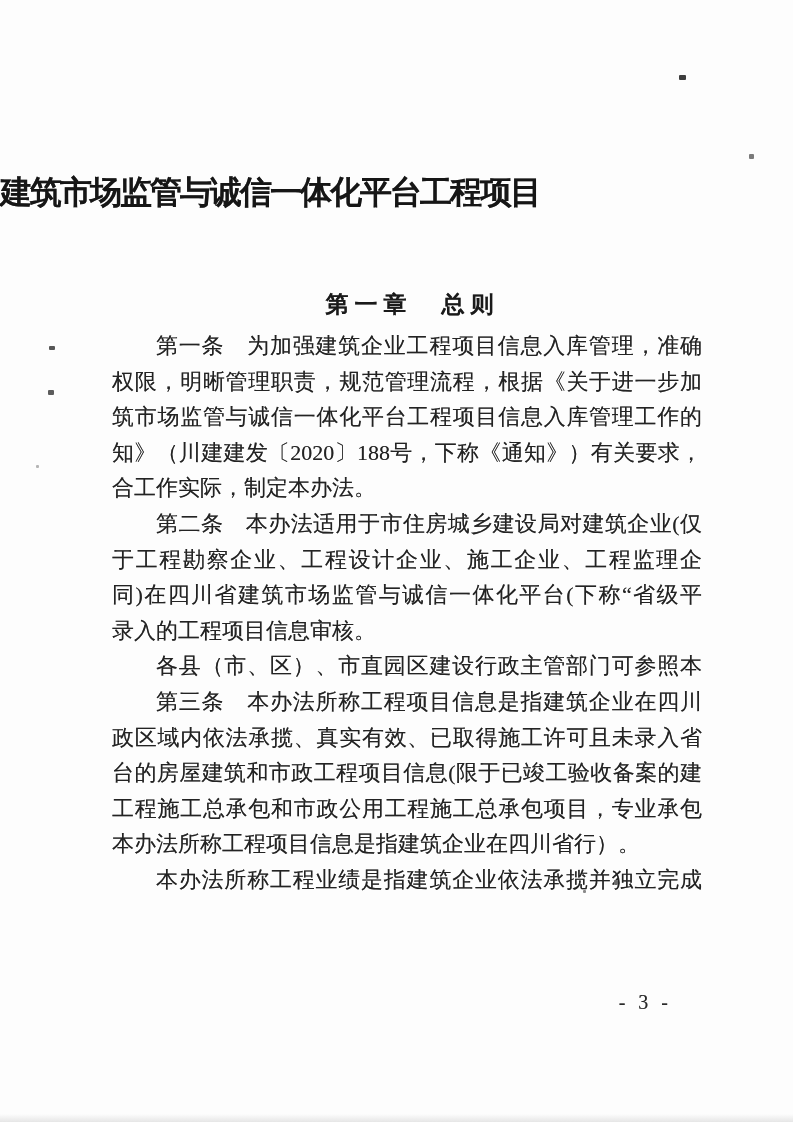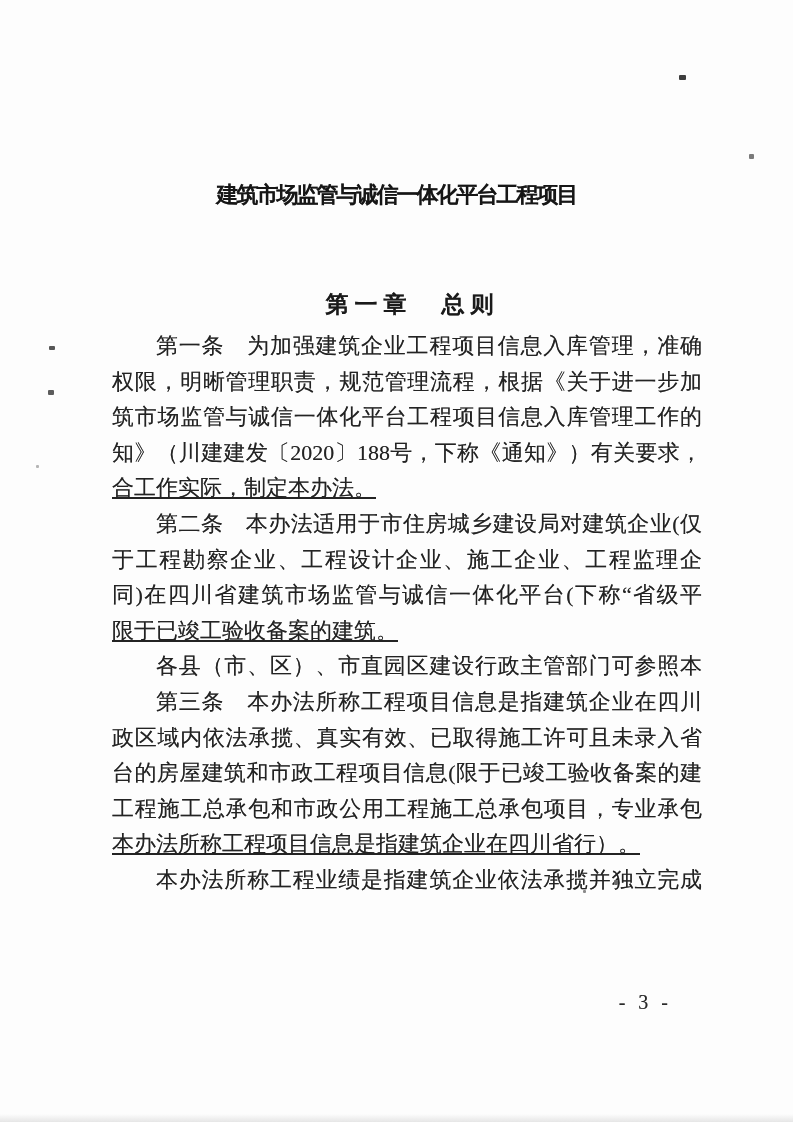--- a/index.html
+++ b/index.html
@@ -21,24 +21,24 @@
     position: absolute;
     left: 0; right: 0; bottom: 0;
     height: 8px;
     background: linear-gradient(to bottom, rgba(230,230,230,0), #efefef 60%, #e6e6e6);
   }
 
   .doc-title {
     position: absolute;
     top: 172px;
     left: 0; right: 0;
-    text-align: center;
-    font-family: Liberation Sans, sans-serif;
+    text-align: left;
+    font-family: Liberation Mono, monospace;
     font-weight: 700;
-    font-size: 22px;
+    font-size: 32px;
     line-height: 45px;
     letter-spacing: -2px;
     color: #161616;
     text-shadow: 0 0 0.6px rgba(0,0,0,0.55);
   }
 
   .chapter-heading {
     position: absolute;
     top: 289px;
     left: 0; right: 0;
@@ -63,21 +63,21 @@
   }
 
   .line {
     height: 35.6px;
     line-height: 35.6px;
     text-align: justify;
     text-align-last: justify;
     overflow: hidden;
   }
   .line.first { text-indent: 44px; }
-  .line.last  { text-align-last: left; text-decoration: underline; }
+  .line.last  { text-align-last: left; }
 
   .page-number {
     position: absolute;
     top: 991px;
     left: 0;
     width: 672px;          
     text-align: right;
     font-size: 20px;
     letter-spacing: 4px;
     color: #2a2a2a;
@@ -107,21 +107,21 @@
 
   <div class="doc-body">
       <div class="line first">第一条　为加强建筑企业工程项目信息入库管理，准确划定</div>
       <div class="line">权限，明晰管理职责，规范管理流程，根据《关于进一步加强建</div>
       <div class="line">筑市场监管与诚信一体化平台工程项目信息入库管理工作的通</div>
       <div class="line">知》（川建建发〔2020〕188号，下称《通知》）有关要求，结</div>
       <div class="line last">合工作实际，制定本办法。</div>
       <div class="line first">第二条　本办法适用于市住房城乡建设局对建筑企业(仅限</div>
       <div class="line">于工程勘察企业、工程设计企业、施工企业、工程监理企业，下</div>
       <div class="line">同)在四川省建筑市场监管与诚信一体化平台(下称“省级平台”)</div>
-      <div class="line last">限于已竣工验收备案的建筑。</div>
+      <div class="line last">录入的工程项目信息审核。</div>
       <div class="line first">各县（市、区）、市直园区建设行政主管部门可参照本办</div>
       <div class="line first">第三条　本办法所称工程项目信息是指建筑企业在四川省行</div>
       <div class="line">政区域内依法承揽、真实有效、已取得施工许可且未录入省级平</div>
       <div class="line">台的房屋建筑和市政工程项目信息(限于已竣工验收备案的建筑</div>
       <div class="line">工程施工总承包和市政公用工程施工总承包项目，专业承包和施</div>
       <div class="line last">本办法所称工程项目信息是指建筑企业在四川省行）。</div>
       <div class="line first">本办法所称工程业绩是指建筑企业依法承揽并独立完成的</div>
     </div>
 
   <div class="page-number">- 3 -</div>

